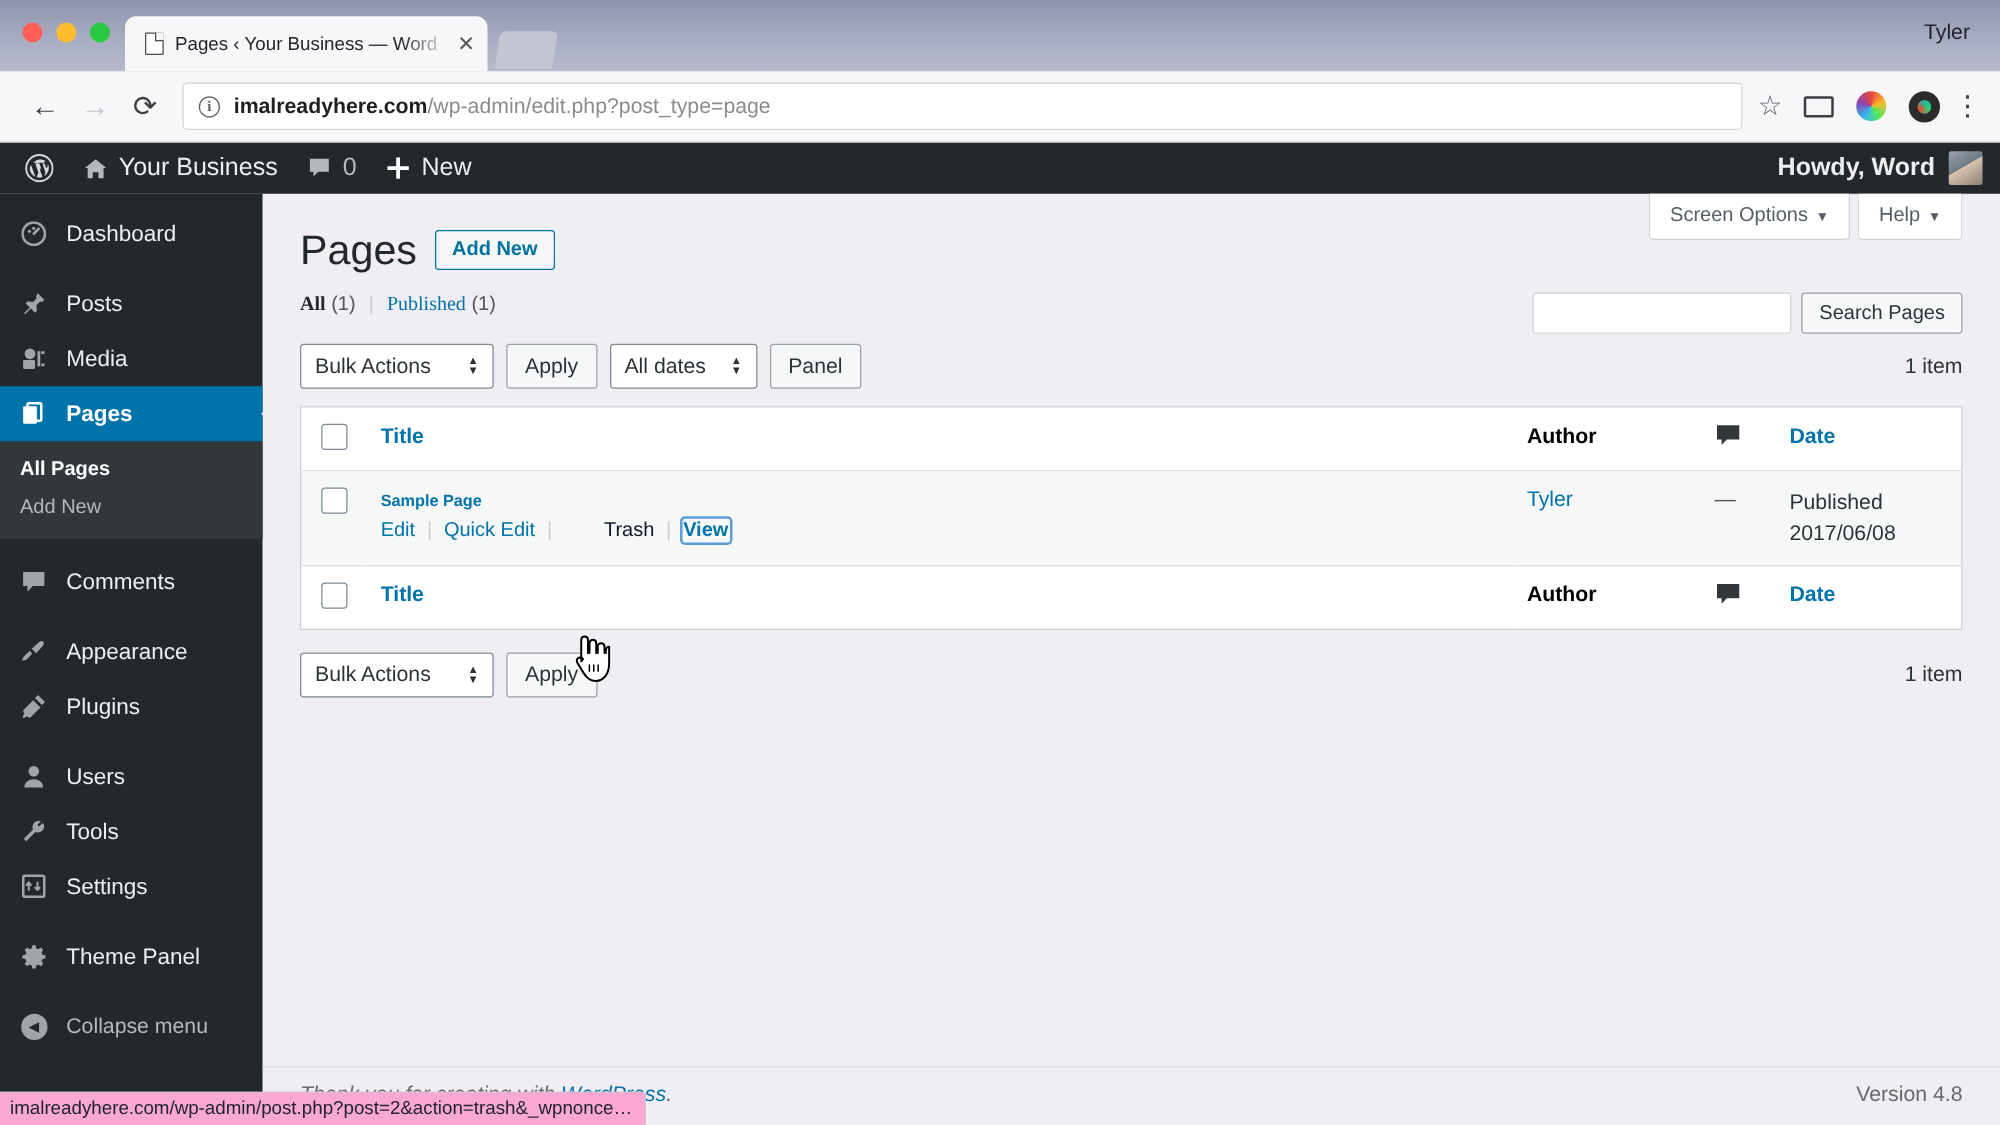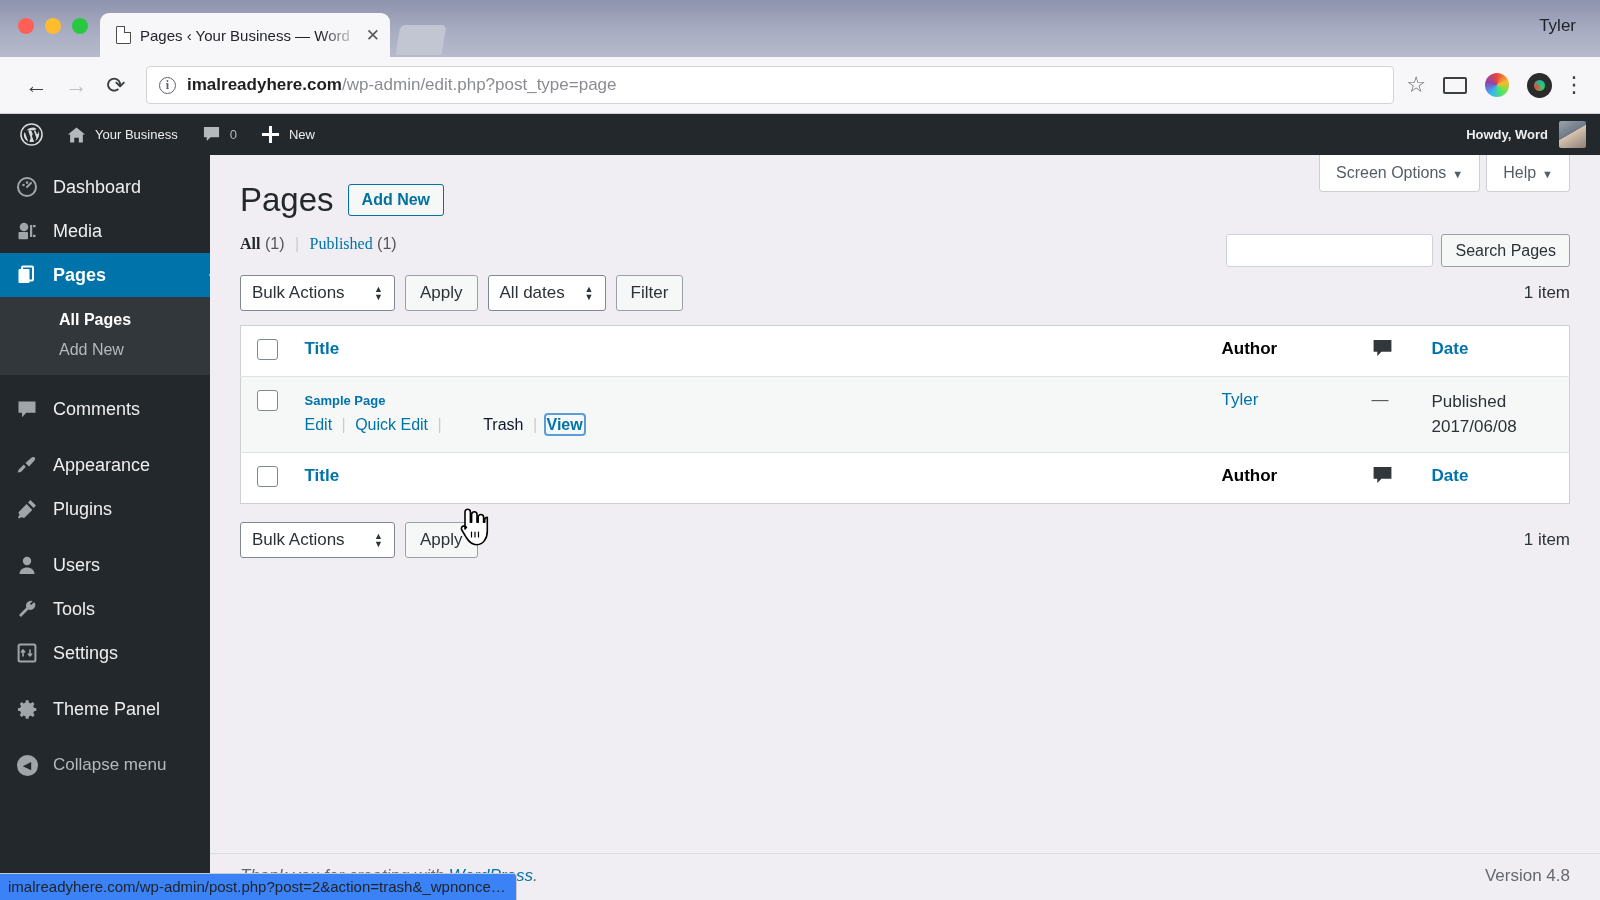--- a/index.html
+++ b/index.html
@@ -117,21 +117,21 @@
     display: block;
   }
   .kebab { font-size: 22px; color: #3c4043; letter-spacing: 0; line-height: 8px;
     width: 20px; text-align: center; }
 
   
   .wp { position: relative; width: 1600px; height: 786px; background: #f1eef3; overflow: hidden; }
 
   .adminbar {
     height: 41px; background: #23282d; display: flex; align-items: center;
-    color: #eee; font-size: 13px; padding-left: 8px;
+    color: #eee; font-size: 20px; padding-left: 8px;
   }
   .ab-item { display: flex; align-items: center; gap: 9px; padding: 0 12px; height: 41px; }
   .ab-item svg { display: block; }
   .ab-right { margin-left: auto; display: flex; align-items: center; gap: 11px; padding-right: 14px; }
   .avatar {
     width: 27px; height: 27px; border-radius: 2px;
     background: linear-gradient(150deg,#9aa3ad 0%,#6f7a86 45%,#d8c3ae 46%,#8b8177 100%);
   }
 
   .wp-body { display: flex; height: 745px; }
@@ -153,21 +153,21 @@
   }
   .menu-item.current .mi-ico { color: #fff; }
   .menu-item.current::after {
     content: ""; position: absolute; right: -8px; top: 50%;
     transform: translateY(-50%);
     border-top: 9px solid transparent; border-bottom: 9px solid transparent;
     border-right: 9px solid #f1eef3;
   }
   .submenu { background: #32373c; padding: 8px 0 10px 0; }
   .submenu .sub {
-    padding: 6px 1px 6px 16px; font-size: 16px; color: #b4b9be; margin-left: 43px;
+    padding: 6px 1px 6px 16px; font-size: 16px; color: #b4b9be;
   }
   .submenu .sub.active { color: #fff; font-weight: bold; }
   .menu-item.collapse { color: #b4b9be; font-size: 17px; }
   .collapse-ico {
     width: 21px; height: 21px; border-radius: 50%; background: #a0a5aa;
     color: #23282d; display: flex; align-items: center; justify-content: center;
     font-size: 11px;
   }
 
   
@@ -270,21 +270,21 @@
   }
   .wp-footer em { font-style: italic; }
   .wp-footer a { color: #0073aa; text-decoration: none; }
 
   
   .cursor { position: absolute; left: 455px; top: 394px; pointer-events: none; }
 
   
   .statusbar {
     position: absolute; left: 0; bottom: 0;
-    background: #3b82f6; border: 1px solid #c9c9cd; border-left: none;
+    background: #f9a8d4; border: 1px solid #c9c9cd; border-left: none;
     border-bottom: none; border-radius: 0 4px 0 0;
     padding: 4px 10px 5px 8px; font-size: 15px; color: #21242b;
     max-width: 520px; white-space: nowrap; overflow: hidden; text-align: center;
   }
 </style>
 </head>
 <body>
 
 <div class="browser">
 
@@ -368,20 +368,28 @@
             <svg width="20" height="20" viewBox="0 0 20 20">
                 <circle cx="10" cy="10" r="9" fill="none" stroke="currentColor" stroke-width="2"></circle>
                 <path d="M10 10l4-4" stroke="currentColor" stroke-width="2" stroke-linecap="round"></path>
                 <circle cx="6.5" cy="8" r="1.3" fill="currentColor"></circle>
                 <circle cx="10" cy="5.6" r="1.3" fill="currentColor"></circle>
               </svg>
           </span>
           <span>Dashboard</span>
         </div>
 
+        <div class="menu-item gap">
+          <span class="mi-ico">
+            <svg width="20" height="20" viewBox="0 0 20 20">
+                <path d="M13.2 1.5 18.5 6.8l-2 2-1.4-.6-3 3 .5 4.3-1.6 1.6-3.3-3.3-4.6 4.6-.9-.9 4.6-4.6L3.5 9.6 5.1 8l4.3.5 3-3-.6-1.4z" fill="currentColor"></path>
+              </svg>
+          </span>
+          <span>Posts</span>
+        </div>
 
         <div class="menu-item">
           <span class="mi-ico">
             <svg width="20" height="20" viewBox="0 0 20 20">
                 <circle cx="7" cy="6" r="4.3" fill="currentColor"></circle>
                 <rect x="1.5" y="11" width="9.5" height="7.2" rx="1" fill="currentColor"></rect>
                 <rect x="13" y="4" width="2.2" height="12" fill="currentColor"></rect>
                 <rect x="16" y="4" width="2.6" height="2.2" fill="currentColor"></rect>
                 <rect x="16" y="13.8" width="2.6" height="2.2" fill="currentColor"></rect>
               </svg>
@@ -519,21 +527,21 @@
               </span>
           </div>
           <button class="btn btn-lg">Apply</button>
           <div class="select-wrap" style="min-width:118px">
             <span>All dates</span>
             <span class="arrows">
                 <span>▲</span>
                 <span>▼</span>
               </span>
           </div>
-          <button class="btn btn-lg">Filter</button>
+          <button class="btn btn-lg">Panel</button>
           <span class="item-count">1 item</span>
         </div>
 
         <table class="wp-list">
           <thead>
             <tr>
               <th class="col-cb">
                 <span class="cbx"></span>
               </th>
               <th>

